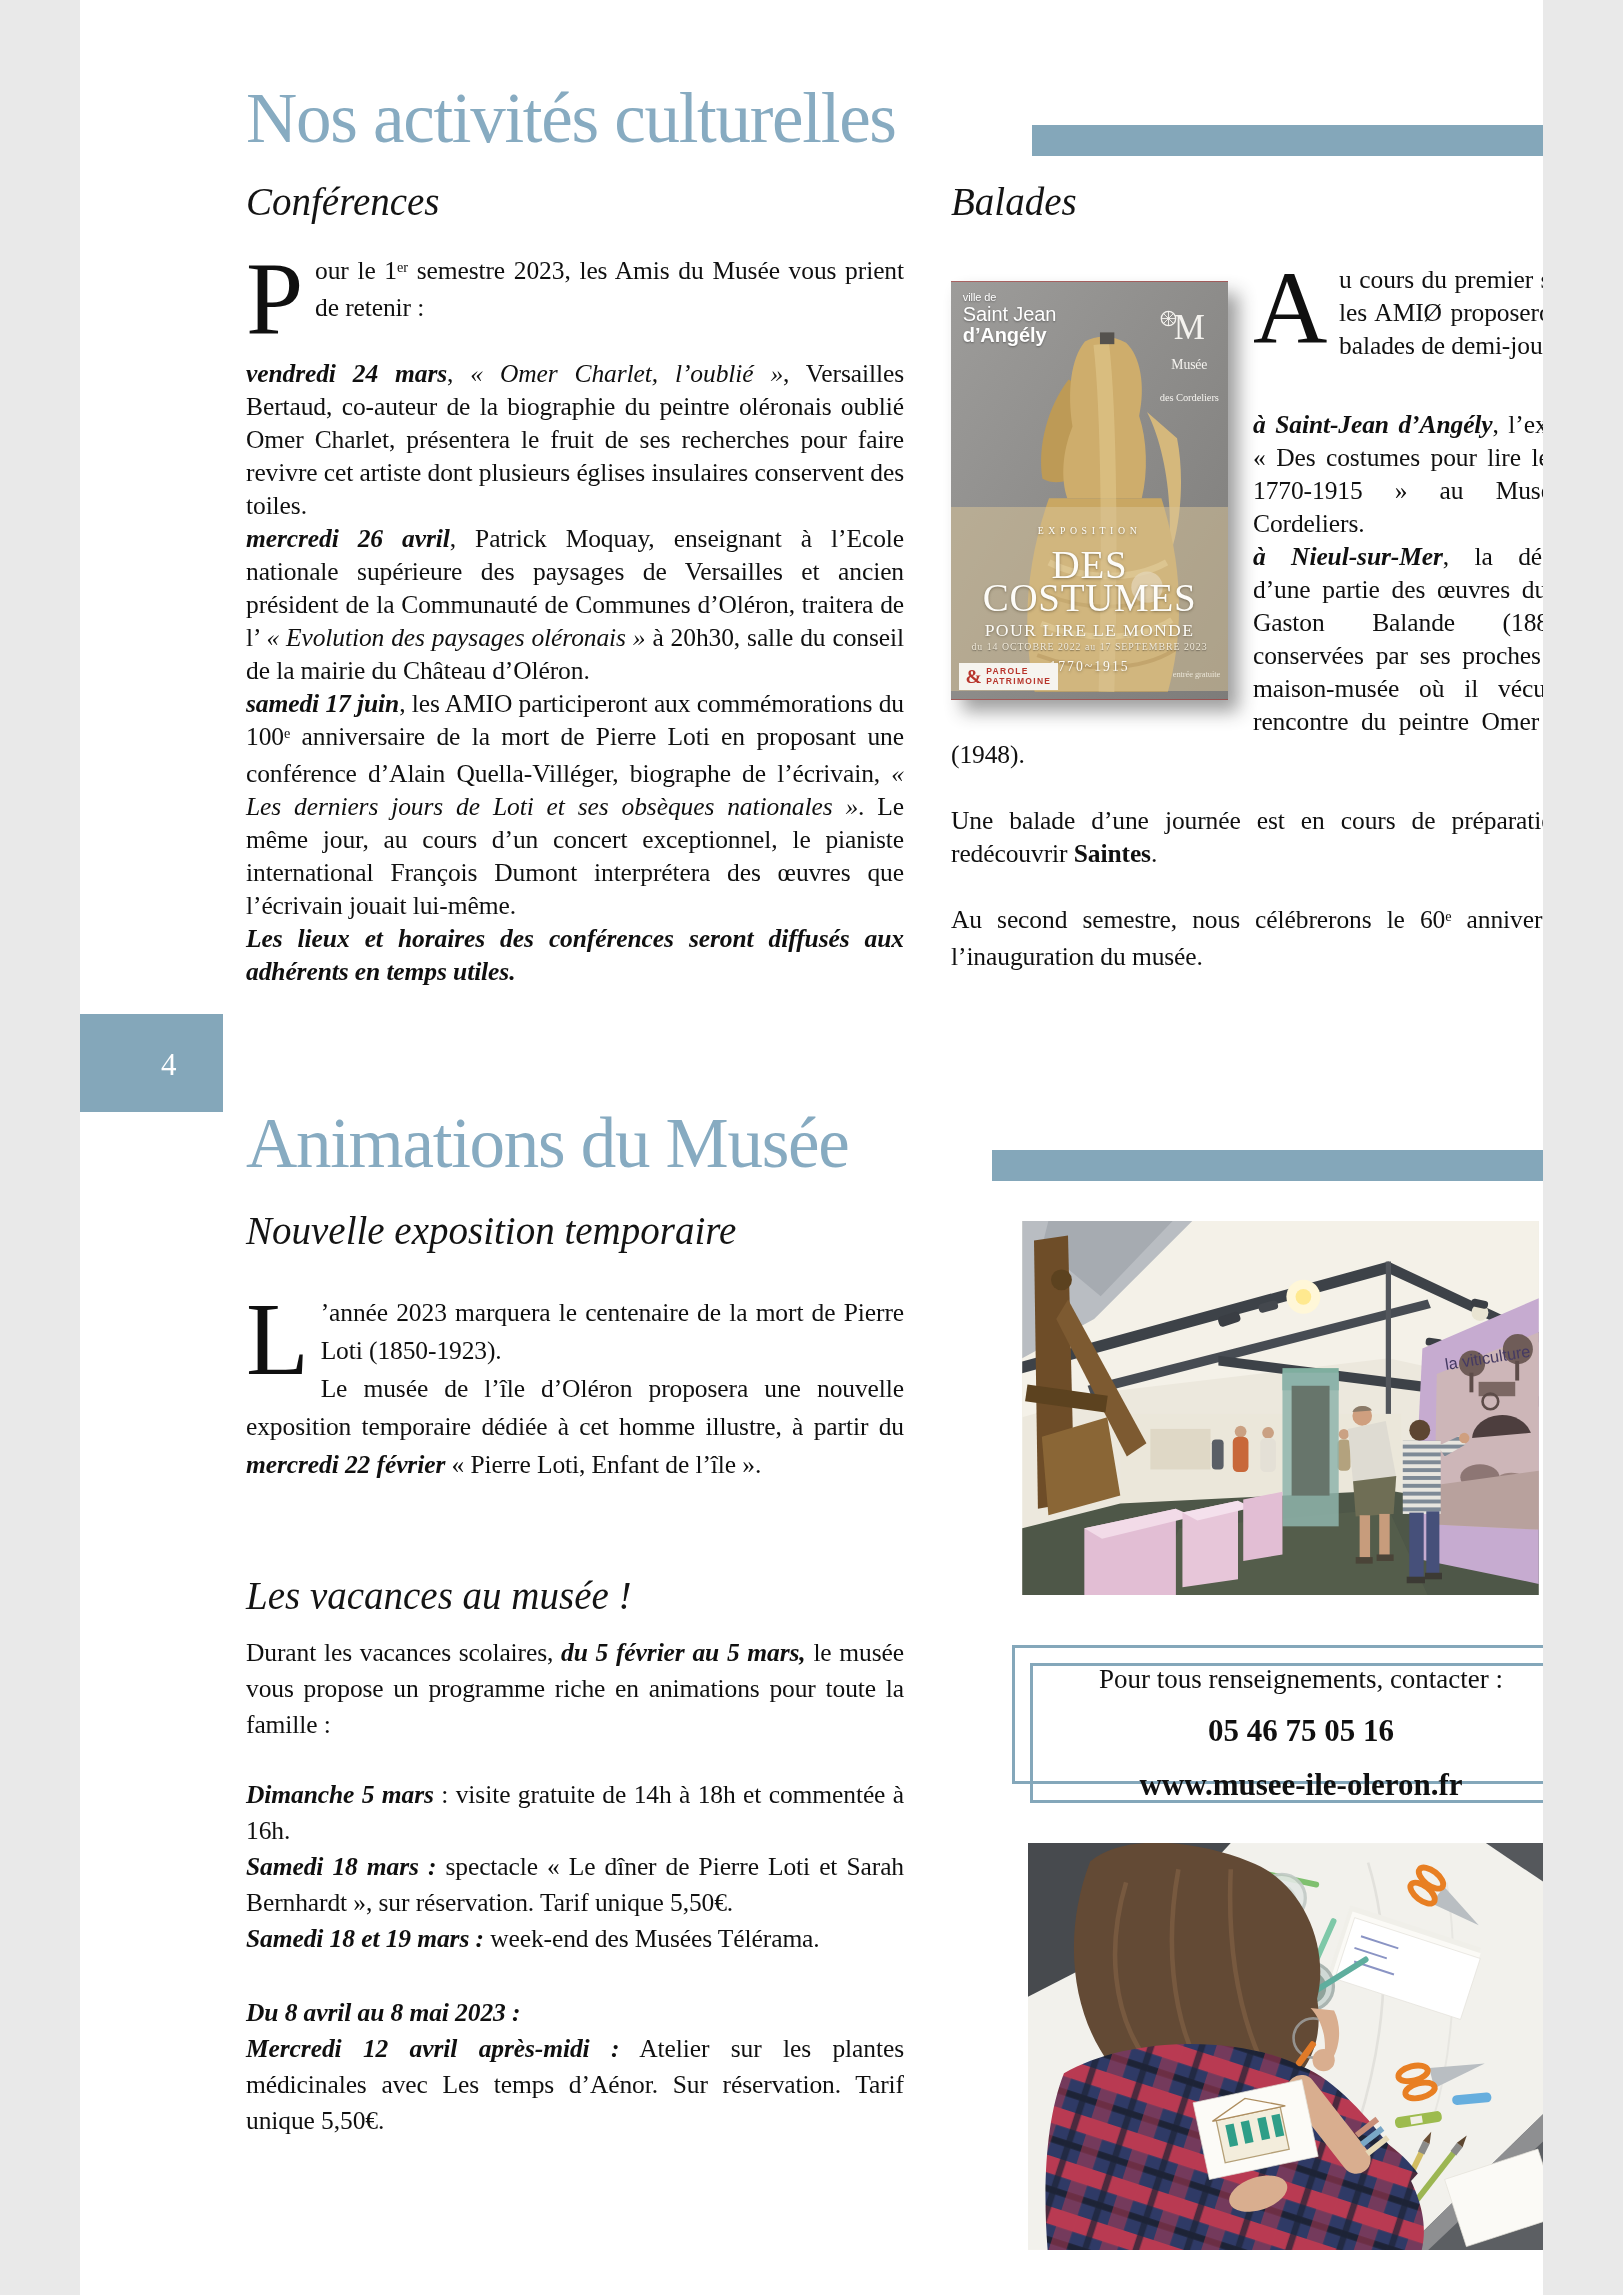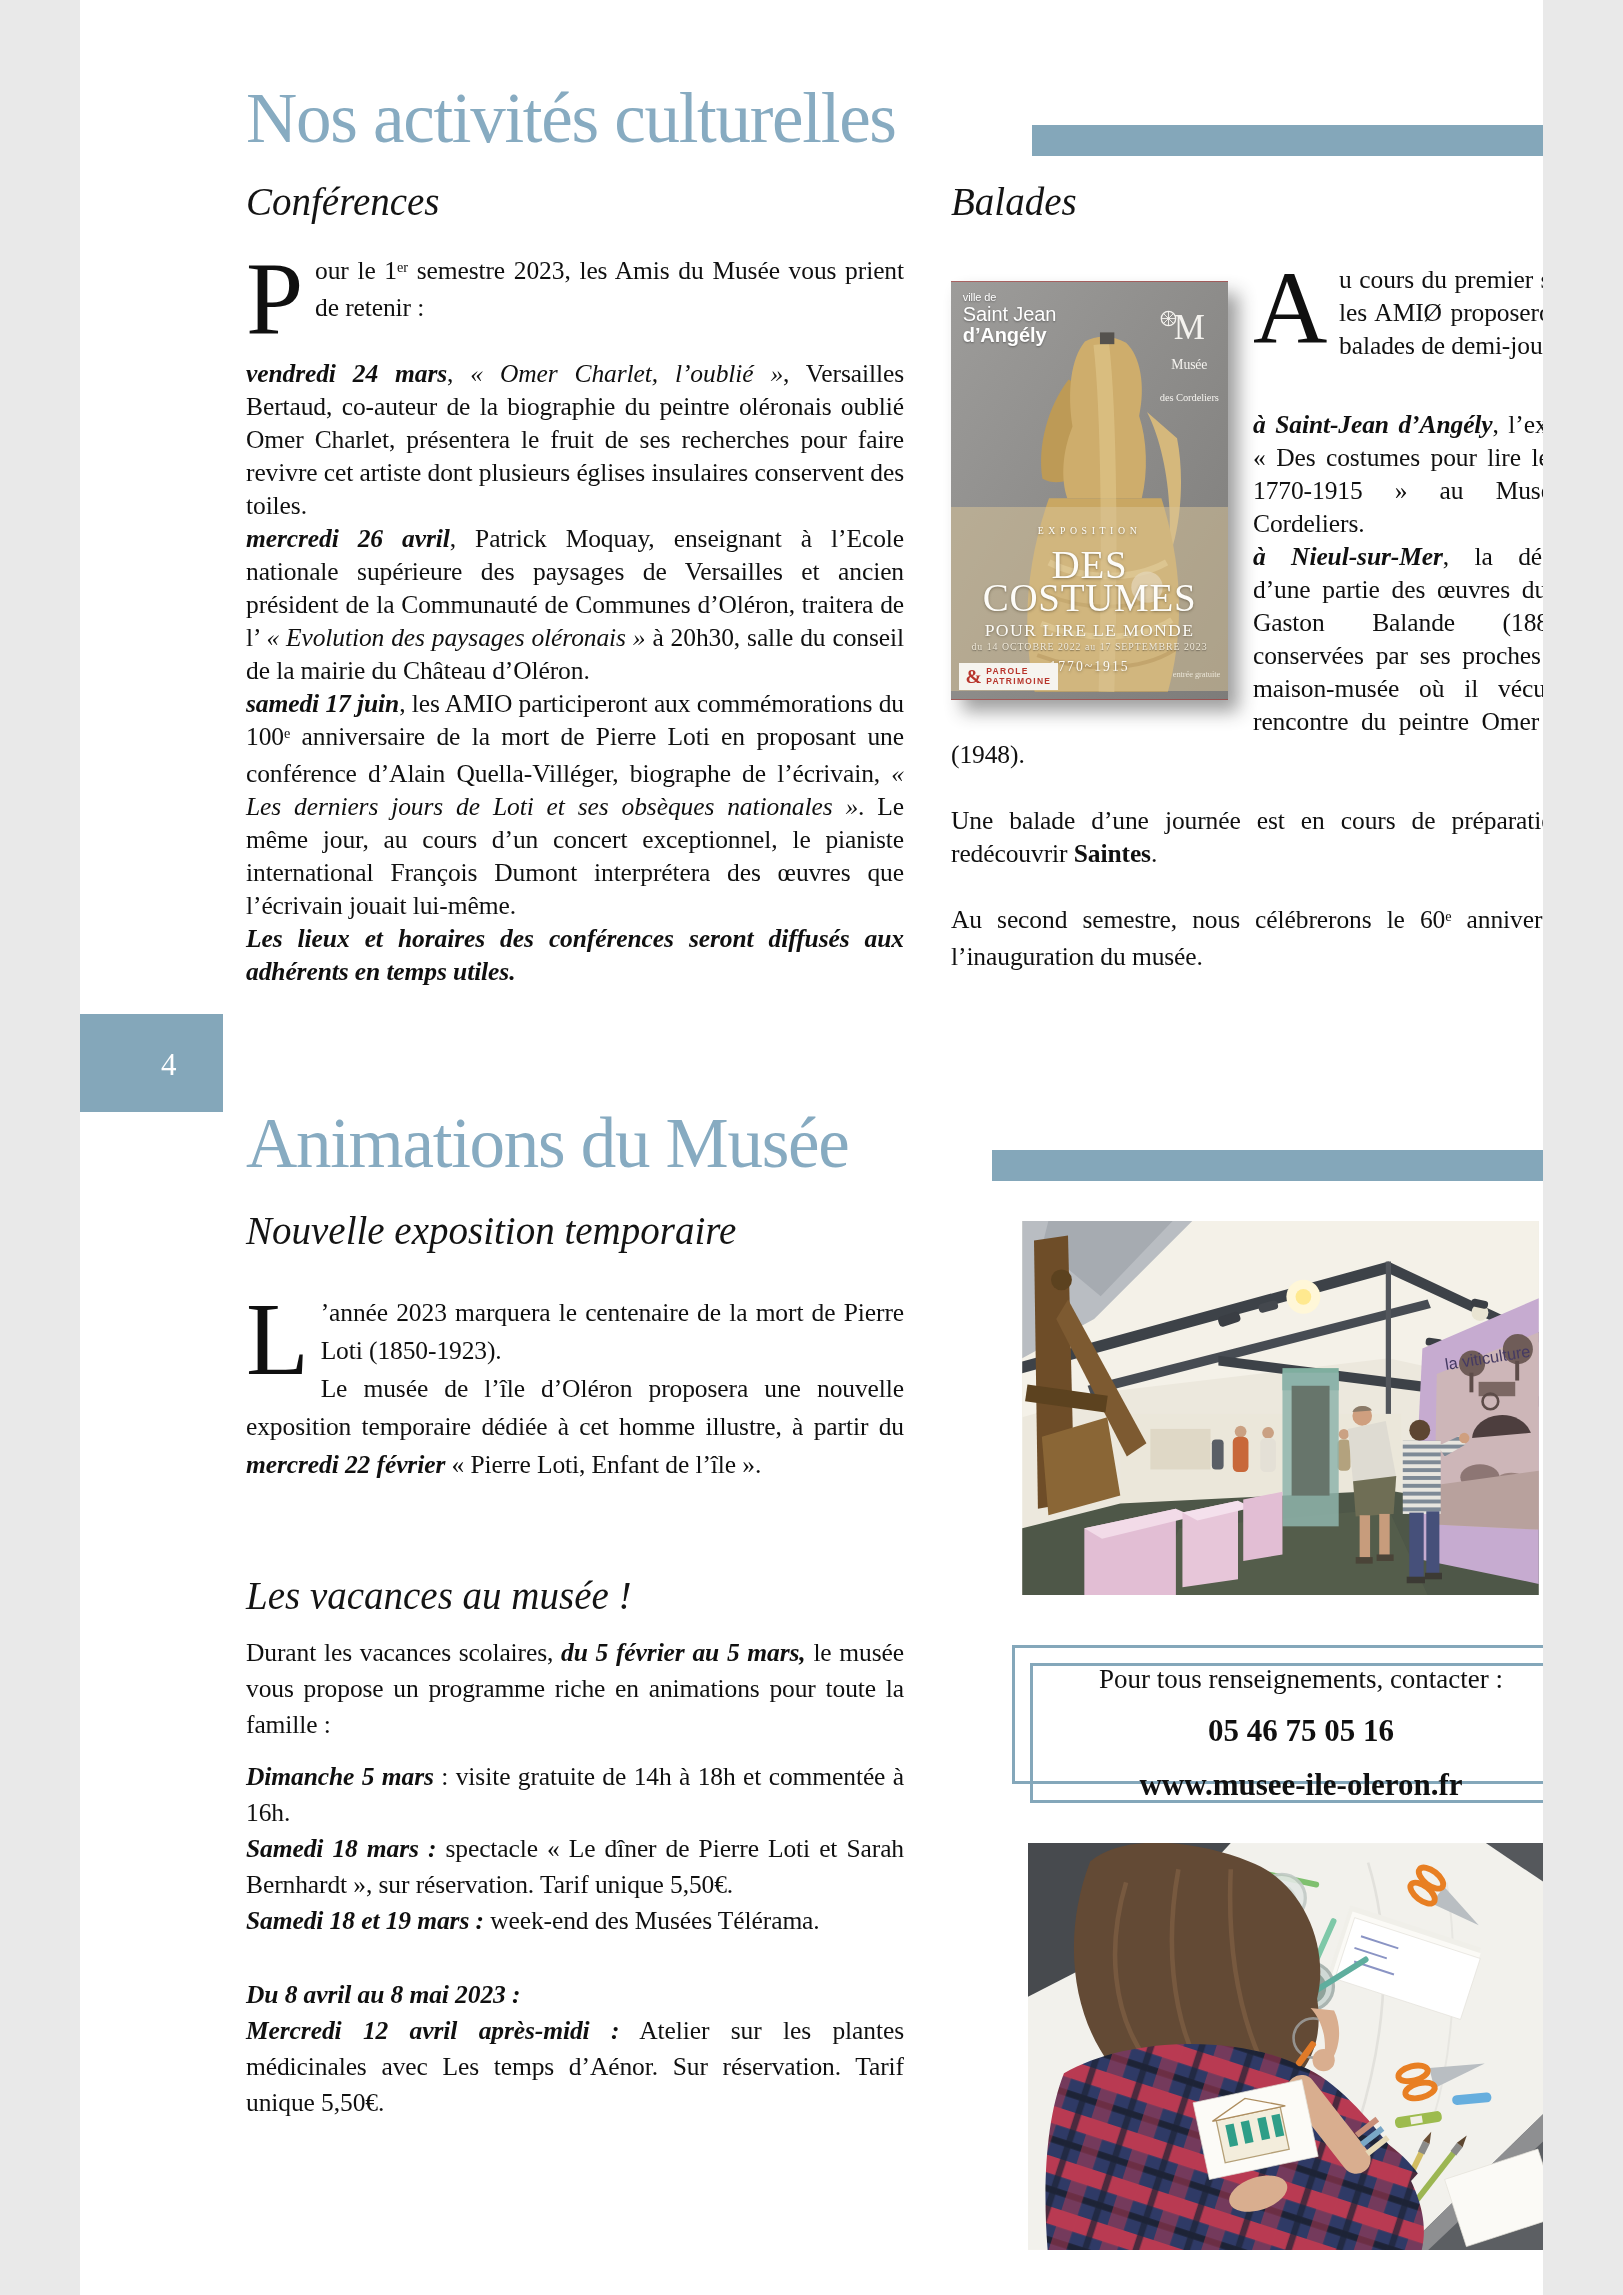--- a/index.html
+++ b/index.html
@@ -19,21 +19,21 @@
   #h-bal{left:871px;top:182px;}
   #h-expo{left:166px;top:1211px;}
   #h-vac{left:166px;top:1576px;}
   
   .body{font-size:25.5px;line-height:33px;text-align:justify;letter-spacing:-0.1px;}
   p{margin:0;}
   .colL1{position:absolute;left:166px;top:254px;width:658px;}
   .colR1{position:absolute;left:871px;top:263px;width:678px;}
   .colL2{position:absolute;left:166px;top:1294px;width:658px;line-height:38px;}
   .colL3{position:absolute;left:166px;top:1635px;width:658px;line-height:36px;}
-  .mt46{margin-top:16px;}.mt50{margin-top:33px;}.mt58{margin-top:38px;}.mt70{margin-top:46px;}
+  .mt46{margin-top:34px;}.mt50{margin-top:33px;}.mt58{margin-top:38px;}.mt70{margin-top:46px;}
   .dropcap{float:left;font-size:103px;line-height:77px;padding:6.5px 11.8px 3.9px 0;font-weight:400;}
   .seg-i{font-style:italic;}
   .seg-b{font-weight:700;}
   .seg-bi{font-weight:700;font-style:italic;}
   sup{font-size:56%;vertical-align:baseline;position:relative;top:-0.5em;}
   
   .pagenum{position:absolute;left:0;top:1014px;width:143px;height:98px;background:#84a7ba;
            color:#fff;font-size:31px;display:flex;align-items:center;}
   .pagenum span{margin-left:81px;margin-top:3.9px;}
   

